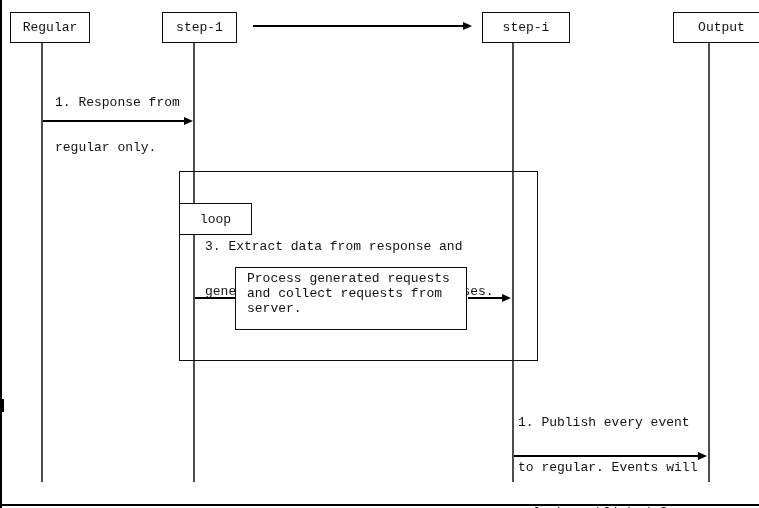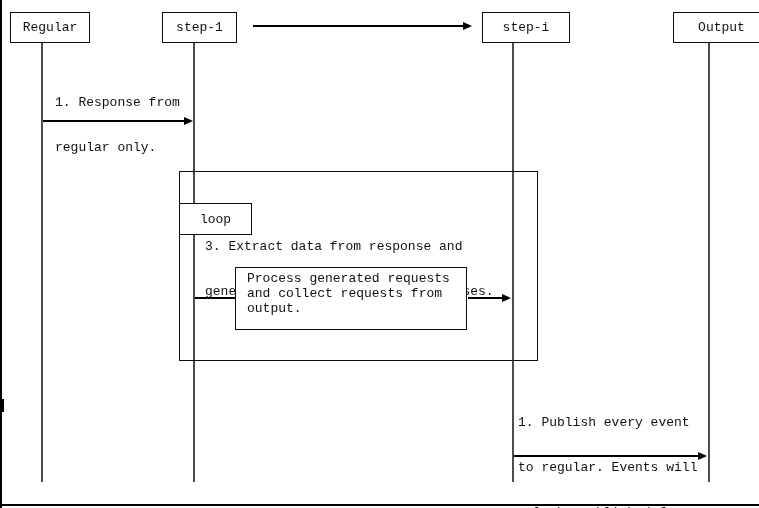--- a/index.html
+++ b/index.html
@@ -85,21 +85,21 @@
 
   <div class="msg" style="left:205px;top:209px">
     <div>3. Extract data from response and</div>
     <div>generate new requests from responses.</div>
   </div>
 
   <div class="hline" style="left:195px;top:297px;width:41px"></div>
   <div class="process-box">
     <div>Process generated requests</div>
     <div>and collect requests from</div>
-    <div>output.</div>
+    <div>server.</div>
   </div>
   <div class="arrow" style="left:468px;top:297px;width:34px">
     <i class="head"></i>
   </div>
 
   <div class="msg" style="left:518px;top:385px">
     <div>1. Publish every event</div>
     <div>to regular. Events will</div>
     <div>only be published for</div>
     

